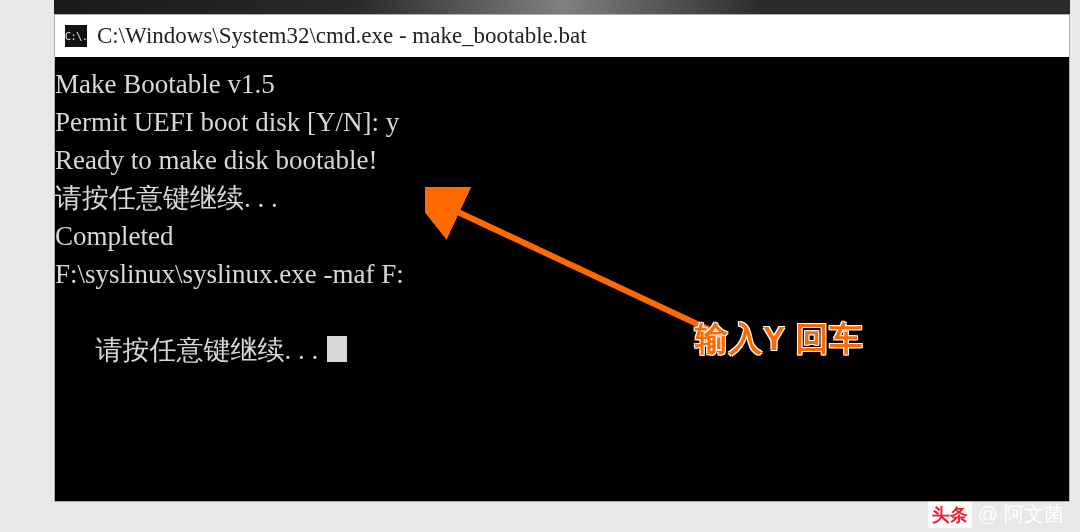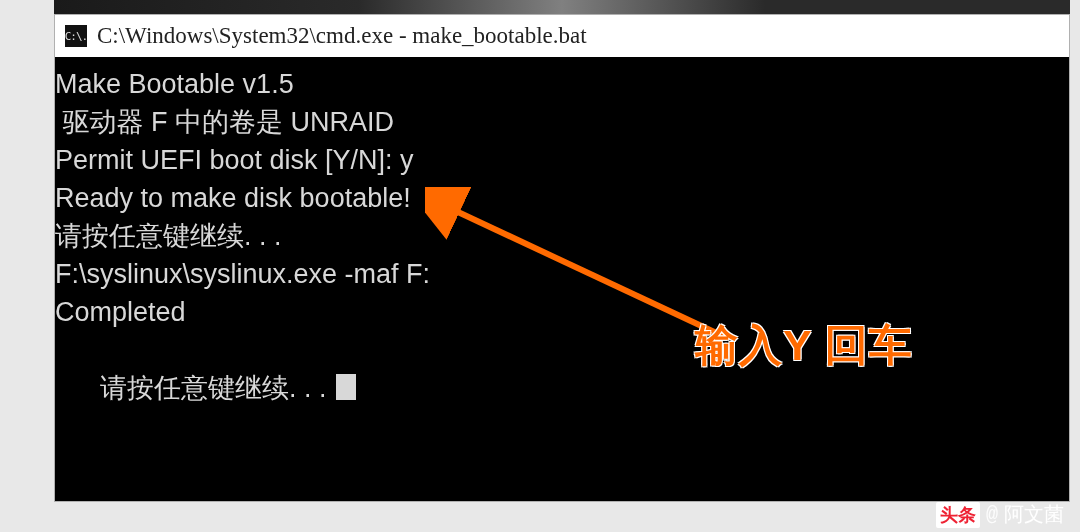--- a/index.html
+++ b/index.html
@@ -29,66 +29,65 @@
       letter-spacing: -1px;
     }
     .title-text {
       font-size: 23px; color: #222; font-family: "SimSun", serif; text-align: center;
     }
     .terminal {
       flex: 1; background: #000; padding: 8px 4px 4px 0;
       position: relative; overflow: hidden;
     }
     .line {
-      color: #d8d8d8; font-family: Liberation Sans, sans-serif;
+      color: #d8d8d8; font-family: Liberation Serif, serif;
       font-size: 27px; line-height: 38px; white-space: pre;
     }
     .cursor {
       display: inline-block; width: 20px; height: 26px;
       background: #d8d8d8; vertical-align: baseline; margin-left: 2px;
       translate: 0 3px;
     }
     .annotation {
       position: absolute; color: #ff6a00; font-weight: bold;
-      font-size: 43px; font-family: "Microsoft YaHei", sans-serif;
+      font-size: 33px; font-family: "Microsoft YaHei", sans-serif;
       text-shadow: -1px -1px 0 #fff, 1px -1px 0 #fff, -1px 1px 0 #fff, 1px 1px 0 #fff;
       letter-spacing: 1px;
     }
     .arrow-svg { position: absolute; pointer-events: none; }
     .watermark {
       position: absolute; bottom: 4px; right: 16px;
       display: flex; align-items: center; gap: 6px;
-      color: #fff; font-size: 20px; font-family: Liberation Mono, monospace;
+      color: #fff; font-size: 20px; font-family: Liberation Sans, sans-serif;
     }
     .wm-logo {
       background: #fff; color: #e23; font-weight: bold;
       padding: 1px 4px; font-size: 18px; border-radius: 2px;
     }
     .wm-at { opacity: .9; }
   </style>
 </head>
 <body>
 
 <div class="top-strip"></div>
 
 <div class="window">
   <div class="title-bar">
     <span class="app-icon">C:\.</span>
     <span class="title-text">C:\Windows\System32\cmd.exe - make_bootable.bat</span>
   </div>
 
   <div class="terminal">
     <div class="line">Make Bootable v1.5</div>
-    <div class="line"> 驱动器 F 中的卷是 UNRAID</div>
     <div class="line"></div>
     <div class="line">Permit UEFI boot disk [Y/N]: y</div>
     <div class="line">Ready to make disk bootable!</div>
     <div class="line">请按任意键继续. . .</div>
+    <div class="line">Completed</div>
     <div class="line">F:\syslinux\syslinux.exe -maf F:</div>
-    <div class="line">Completed</div>
     <div class="line"></div>
     <div class="line">
       <span>请按任意键继续. . . </span><span class="cursor"></span>
     </div>
 
     <svg class="arrow-svg" style="left:370px; top:130px;" width="320" height="170">
       <defs>
         <marker id="ah" markerWidth="14" markerHeight="14" refX="3" refY="5" orient="auto">
           <polygon points="0,0 10,5 0,10" fill="#ff6a00"></polygon>
         </marker>

